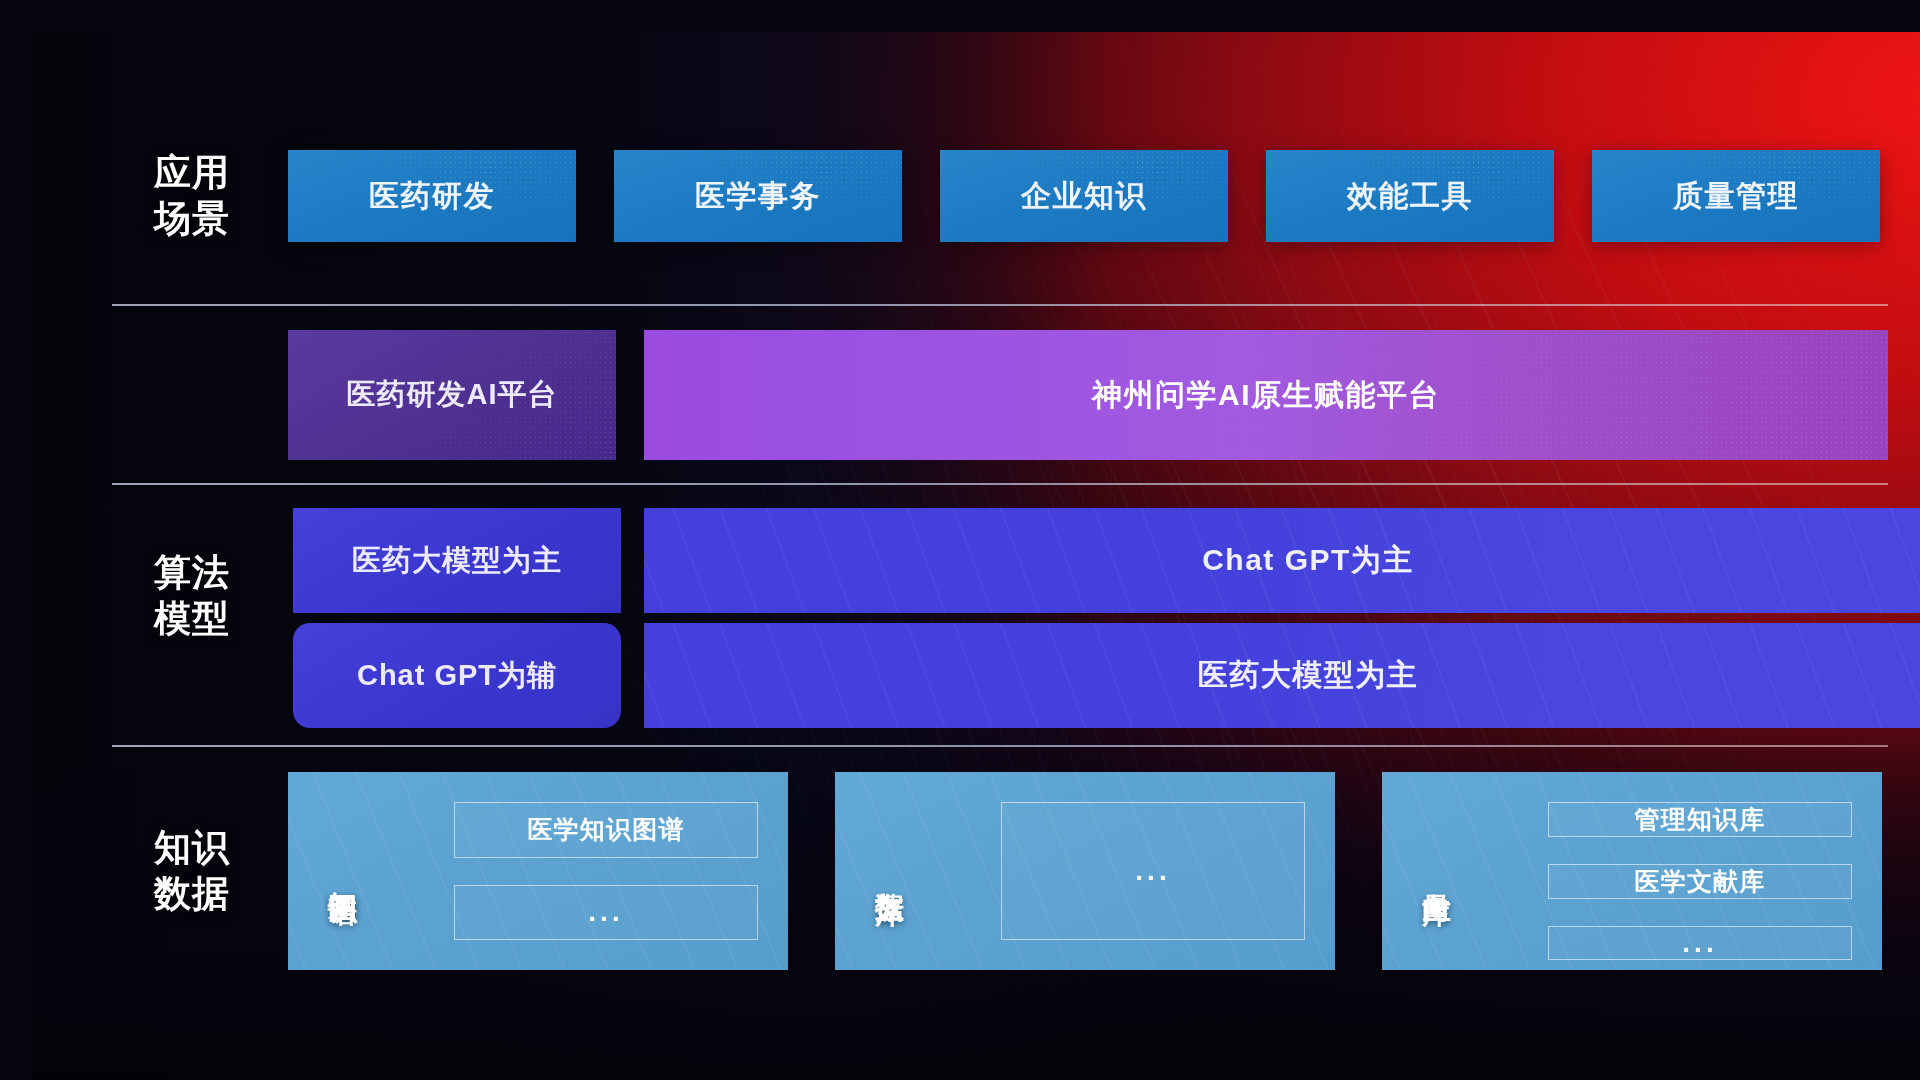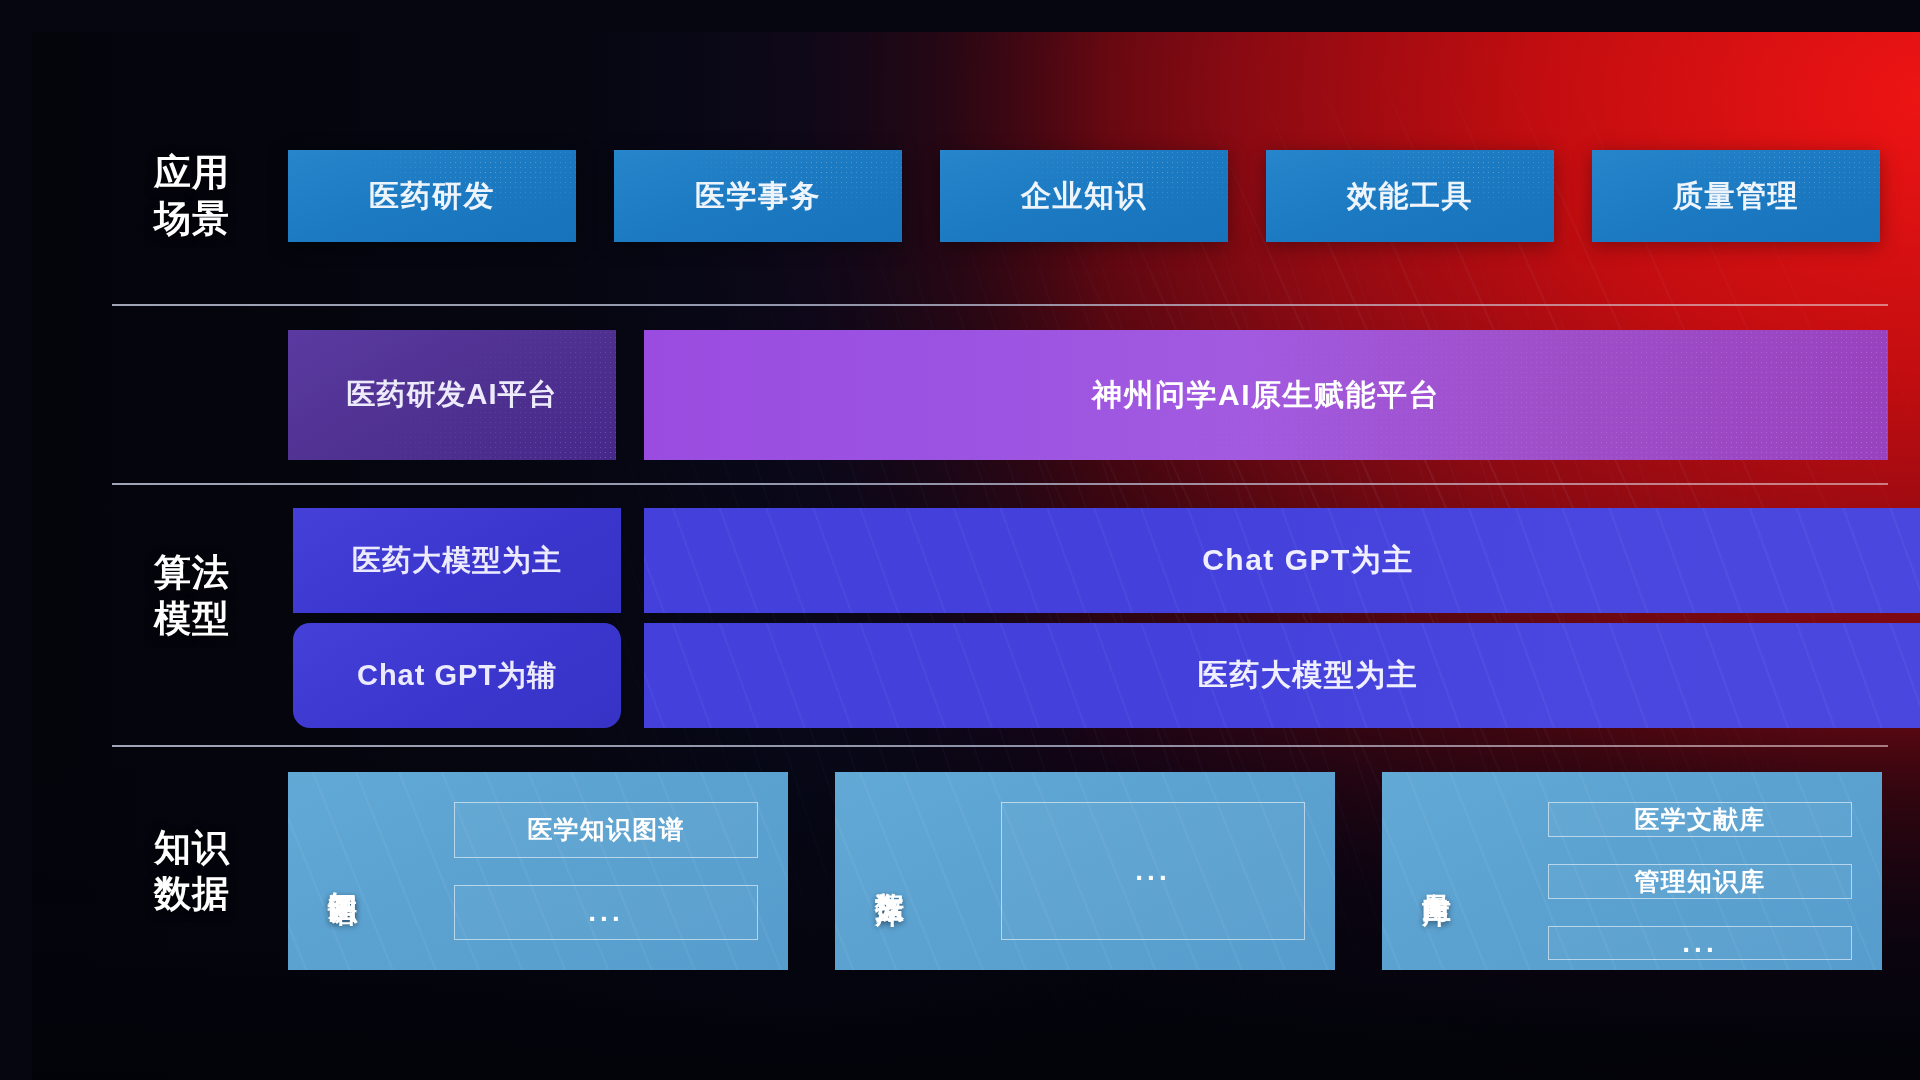--- a/index.html
+++ b/index.html
@@ -318,20 +318,20 @@
     <div class="kpanel" style="left:795px; width:500px;">
       <div class="kpanel-title">数据库</div>
       <div class="kpanel-items">
         <div class="kitem ellipsis">...</div>
       </div>
     </div>
 
     <div class="kpanel" style="left:1342px; width:500px;">
       <div class="kpanel-title">向量库</div>
       <div class="kpanel-items">
+        <div class="kitem">管理知识库</div>
         <div class="kitem">医学文献库</div>
-        <div class="kitem">管理知识库</div>
         <div class="kitem ellipsis">...</div>
       </div>
     </div>
 
   </div>
 </div>
 
 </body></html>

